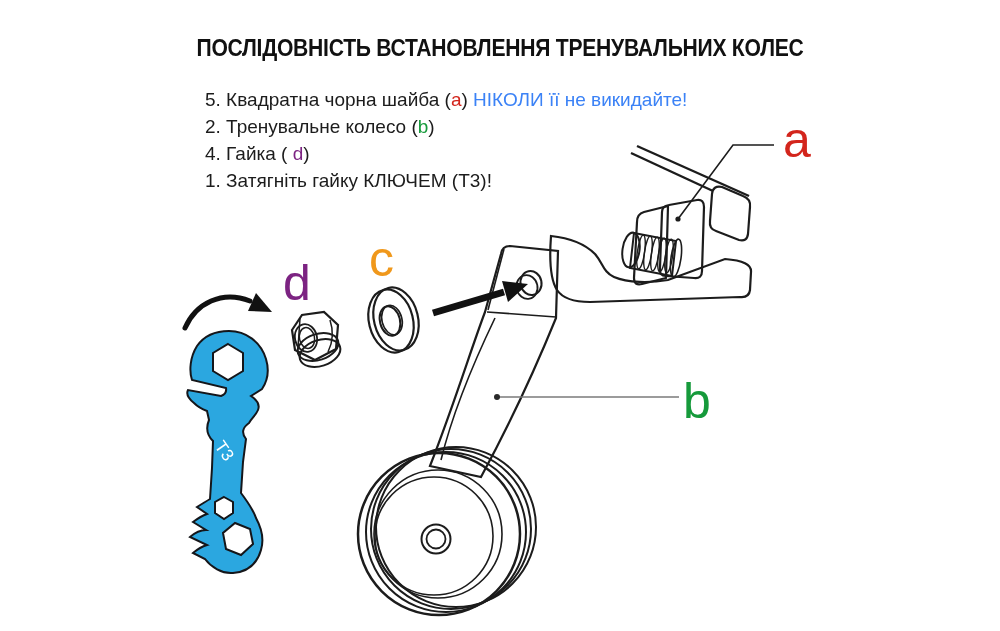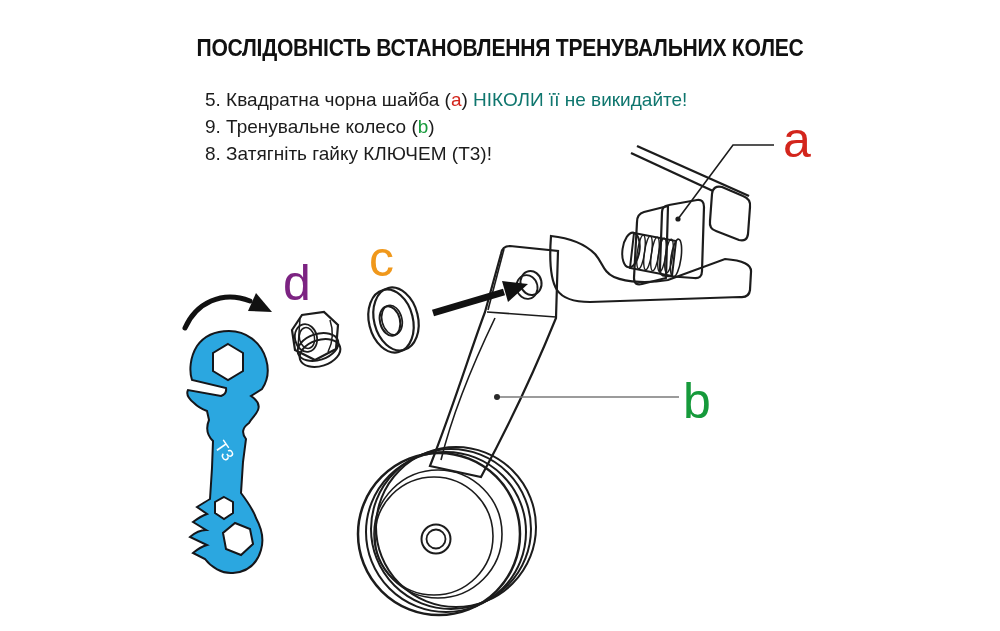--- a/index.html
+++ b/index.html
@@ -19,23 +19,24 @@
   svg{display:block;}
   .ink{stroke:#1c1c1c;fill:none;}
   .part-label{position:absolute;font-size:50px;line-height:1;white-space:nowrap;}
 </style>
 </head>
 <body>
 
 <div class="page-title">ПОСЛІДОВНІСТЬ ВСТАНОВЛЕННЯ ТРЕНУВАЛЬНИХ КОЛЕС</div>
 
 <div class="steps">
-  <div class="step"><span>5. Квадратна чорна шайба (</span><span class="ref" style="color: rgb(211, 37, 28);">a</span><span>) </span><span style="color: #0f766e;">НІКОЛИ її не викидайте!</span></div>
-  <div class="step"><span>9. Тренувальне колесо (</span><span class="ref" style="color: rgb(22, 154, 59);">b</span><span>)</span></div>
-  <div class="step"><span>8. Затягніть гайку КЛЮЧЕМ (Т3)!</span></div>
+  <div class="step"><span>5. Квадратна чорна шайба (</span><span class="ref" style="color: rgb(211, 37, 28);">a</span><span>) </span><span style="color: #3b82f6;">НІКОЛИ її не викидайте!</span></div>
+  <div class="step"><span>2. Тренувальне колесо (</span><span class="ref" style="color: rgb(22, 154, 59);">b</span><span>)</span></div>
+  <div class="step"><span>4. Гайка ( </span><span class="ref" style="color: rgb(124, 35, 130);">d</span><span>)</span></div>
+  <div class="step"><span>1. Затягніть гайку КЛЮЧЕМ (Т3)!</span></div>
 </div>
 
 <div class="diagram-canvas">
 <svg width="1000" height="631" viewBox="0 0 1000 631">
 
   <g>
     <path class="ink" stroke-width="2.4" d="M 637,146 L 749,196"></path>
     <path class="ink" stroke-width="2.4" d="M 631,153 L 713,191"></path>
     <path class="ink" stroke-width="2.2" fill="#ffffff" d="M 722,187 L 743,196 Q 751,199 750,207 L 748,234 Q 747,242 739,240 L 716,231 Q 709,229 710,221 L 712,194 Q 713,185 722,187 Z"></path>
     <path class="ink" stroke-width="2.2" fill="#ffffff" d="M 551,236 C 570,238 585,244 595,254 C 603,263 603,272 614,277 C 628,283 650,283 668,280 L 725,259 Q 752,261 751,272 L 750,290 Q 749,298 740,297 L 590,302 Q 565,302 557,290 Q 548,276 551,236 Z"></path>

